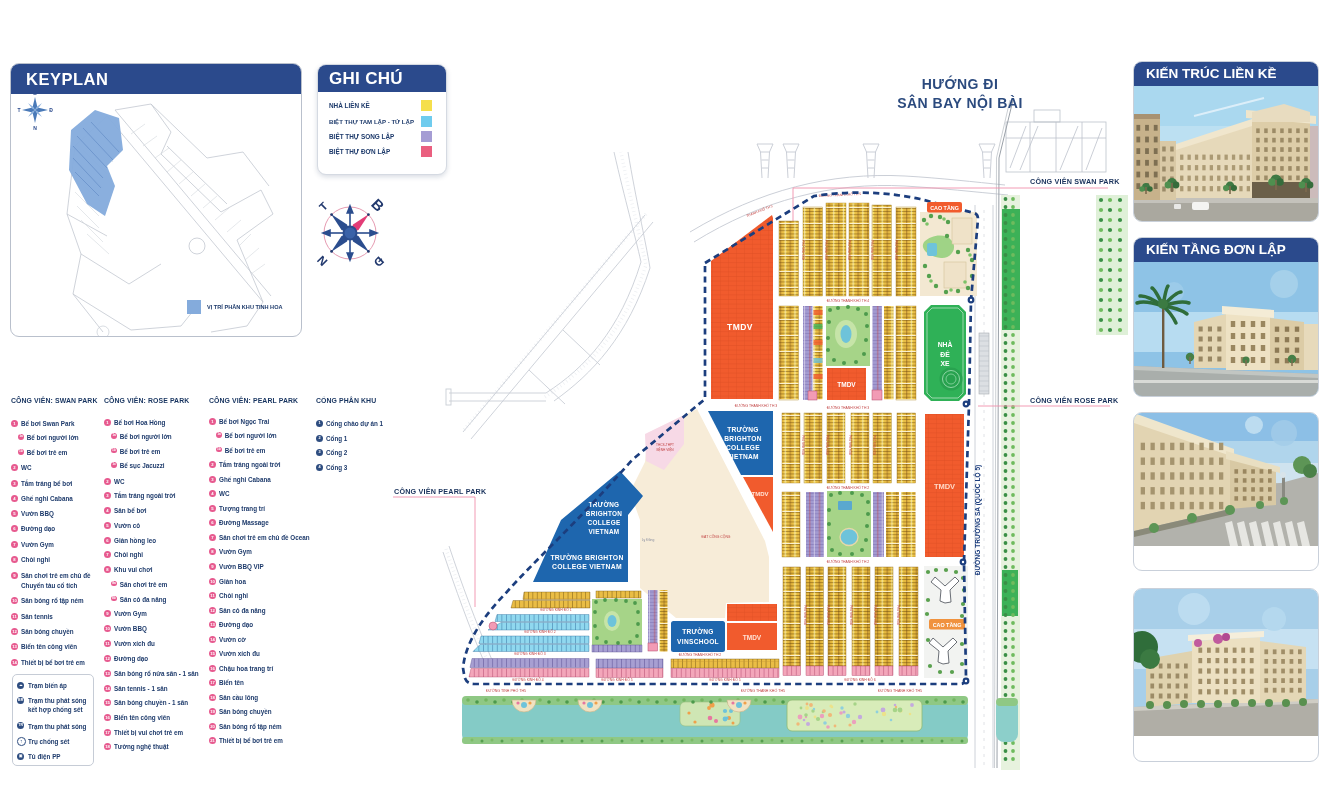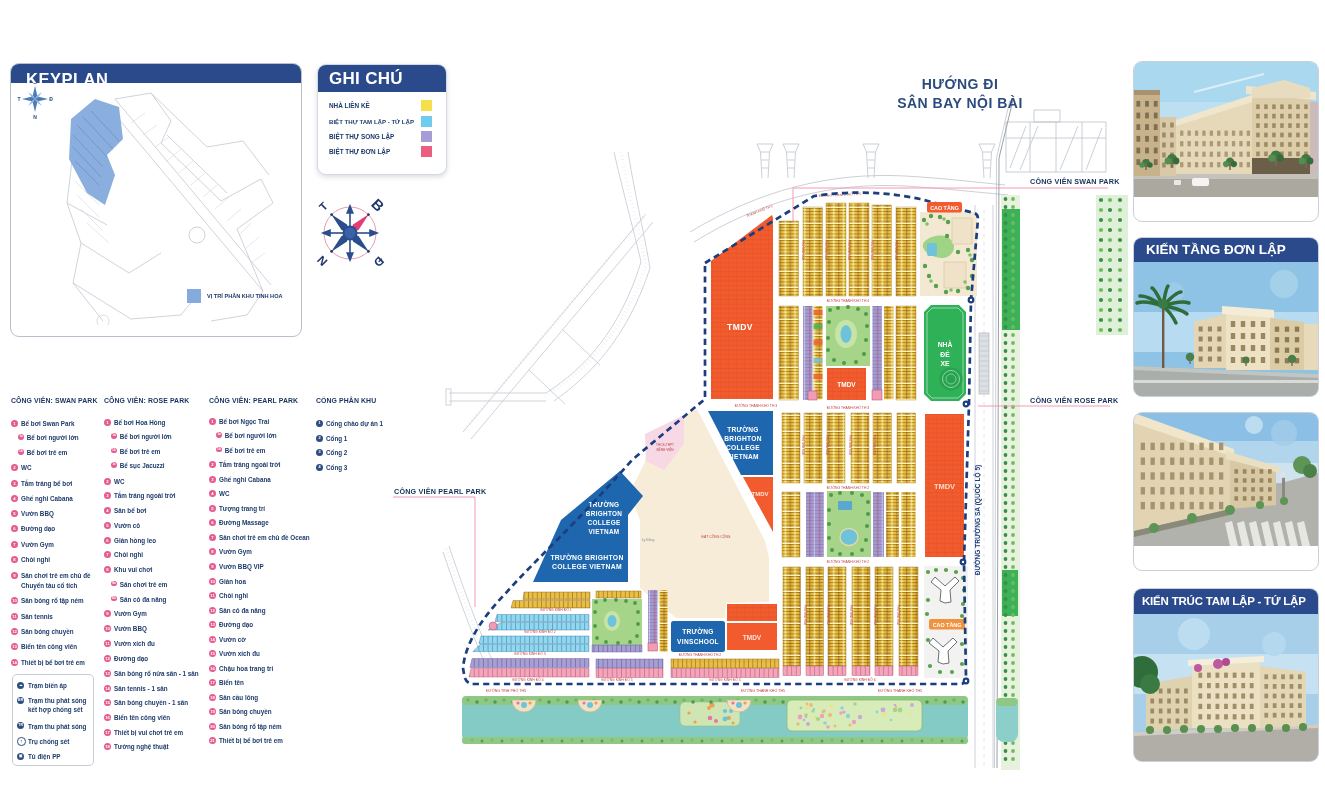--- a/index.html
+++ b/index.html
@@ -5,21 +5,21 @@
 font-family:"Liberation Sans", sans-serif;}
 .abs{position:absolute}
 .card{position:absolute;background:#fff;border:1px solid #ccd2dc;border-radius:9px;overflow:hidden}
 .hdr{background:#2b4a8c;color:#fff;font-weight:bold}
 .ci{position:absolute;border-radius:50%;background:#e75a8f;color:#fff;font-weight:bold;text-align:center}
 .li{position:absolute;color:#1d3a6b;font-size:6.3px;font-weight:600;white-space:nowrap;letter-spacing:0}
 .lh{position:absolute;color:#16335f;font-size:6.9px;font-weight:bold;white-space:nowrap;letter-spacing:.1px}
 </style></head><body>
 
 <div class="card" style="left:10px;top:63px;width:290px;height:272px;border-color:#b9c0cc">
- <div class="hdr" style="height:19px;font-size:16.5px;line-height:30px;padding-left:15px;letter-spacing:.5px">KEYPLAN</div>
+ <div class="hdr" style="height:30px;font-size:16.5px;line-height:30px;padding-left:15px;letter-spacing:.5px">KEYPLAN</div>
  <svg width="290" height="242" viewBox="0 0 290 242" style="display:block">
   <g stroke="#c3c8d0" stroke-width="0.8" fill="none">
    <path d="M96,22 L252,208"></path>
         <path d="M104,16 L260,202"></path>
    <path d="M96,22 L64,52 L56,120 L70,160 L62,200 L92,238"></path>
    <path d="M104,16 L140,10 L160,38 L150,60"></path>
    <path d="M150,60 L210,118"></path>
         <path d="M156,52 L216,110"></path>
    <path d="M210,118 L250,96 L262,120 L226,146"></path>
    <path d="M226,146 L252,208"></path>
@@ -263,20 +263,21 @@
 <div class="lh" style="left:316px;top:397px">CỔNG PHÂN KHU</div>
 <span class="abs" style="left:316px;top:419.5px;width:7px;height:7px;border-radius:50%;background:#2e4d80;color:#fff;font-size:3.8px;line-height:7px;text-align:center;font-weight:bold">1</span>
 <div class="li" style="left:326px;top:419.7px">Cổng chào dự án 1</div>
 <span class="abs" style="left:316px;top:434.5px;width:7px;height:7px;border-radius:50%;background:#2e4d80;color:#fff;font-size:3.8px;line-height:7px;text-align:center;font-weight:bold">2</span>
 <div class="li" style="left:326px;top:434.7px">Cổng 1</div>
 <span class="abs" style="left:316px;top:449.0px;width:7px;height:7px;border-radius:50%;background:#2e4d80;color:#fff;font-size:3.8px;line-height:7px;text-align:center;font-weight:bold">3</span>
 <div class="li" style="left:326px;top:449.2px">Cổng 2</div>
 <span class="abs" style="left:316px;top:463.5px;width:7px;height:7px;border-radius:50%;background:#2e4d80;color:#fff;font-size:3.8px;line-height:7px;text-align:center;font-weight:bold">4</span>
 <div class="li" style="left:326px;top:463.7px">Cổng 3</div>
 <div class="card" style="left:1133px;top:61px;width:184px;height:159px;border-color:#c9d0da">
+    <div class="hdr" style="height:24px;font-size:13.5px;line-height:24px;padding-left:12px">KIẾN TRÚC LIỀN KỀ</div>
     <svg width="184" height="135" viewBox="0 0 184 135" style="display:block">
       <rect width="184" height="135" fill="#d9edf8"></rect>
       <rect width="184" height="60" fill="#aad8ef"></rect>
       <rect y="40" width="184" height="30" fill="#bce0f2"></rect>
       <path d="M60,30 L130,12" stroke="#e8f4fb" stroke-width="2" fill="none" opacity="0.8"></path>
       <rect y="115" width="184" height="20" fill="#aaa89f"></rect>
       <rect y="111" width="184" height="6" fill="#c4c2bb"></rect>
       <rect x="0" y="28" width="26" height="86" fill="#c7b28b"></rect>
       <rect x="0" y="28" width="26" height="5" fill="#a89272"></rect>
       <rect x="2.4" y="38.9" width="3.8" height="5.8" fill="#7e6f52"></rect>
@@ -592,21 +593,20 @@
       <circle cx="96" cy="97" r="5" fill="#5d9556"></circle>
       <circle cx="126" cy="92" r="4" fill="#5d9556"></circle>
       <circle cx="150" cy="88" r="4" fill="#5d9556"></circle>
       <circle cx="168" cy="52" r="9" fill="#5d9556"></circle>
       <circle cx="176" cy="58" r="7" fill="#4a8148"></circle>
       <rect x="148" y="64" width="3" height="20" fill="#8a8a82"></rect>
       <circle cx="149" cy="62" r="3" fill="#d8e4ea"></circle>
     </svg>
   </div>
 <div class="card" style="left:1133px;top:588px;width:184px;height:172px;border-color:#c9d0da">
-    <div class="hdr" style="height:25px;font-size:11.5px;line-height:25px;padding-left:8px;letter-spacing:-0.2px">KIẾN TRÚC TAM LẬP - TỨ LẬP</div>
     <svg width="184" height="147" viewBox="0 0 184 147" style="display:block">
       <rect width="184" height="147" fill="#a8cfe9"></rect>
       <rect y="40" width="184" height="40" fill="#c6e1f2"></rect>
       <circle cx="60" cy="20" r="16" fill="#bcdcf0"></circle>
       <circle cx="140" cy="30" r="12" fill="#b4d8ee"></circle>
       <polygon points="0,118 184,110 184,147 0,147" fill="#b0aea6"></polygon>
       <polygon points="0,118 184,110 184,114 0,122" fill="#cfcdc5"></polygon>
       <polygon points="58,52 126,48 126,114 58,114" fill="#ece0c2"></polygon>
       <polygon points="54,52 130,48 130,42 54,46" fill="#f5eedb"></polygon>
       <rect x="64.4" y="58.6" width="3.8" height="5.2" fill="#a08e68"></rect>

